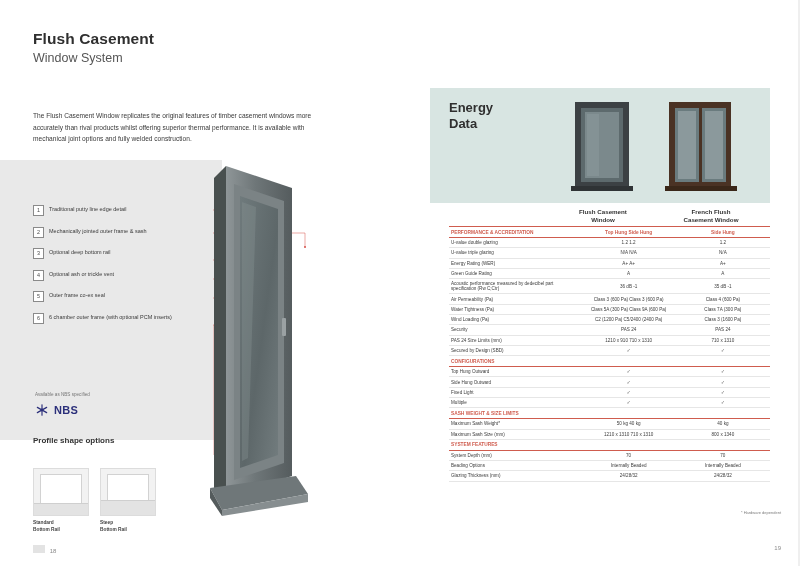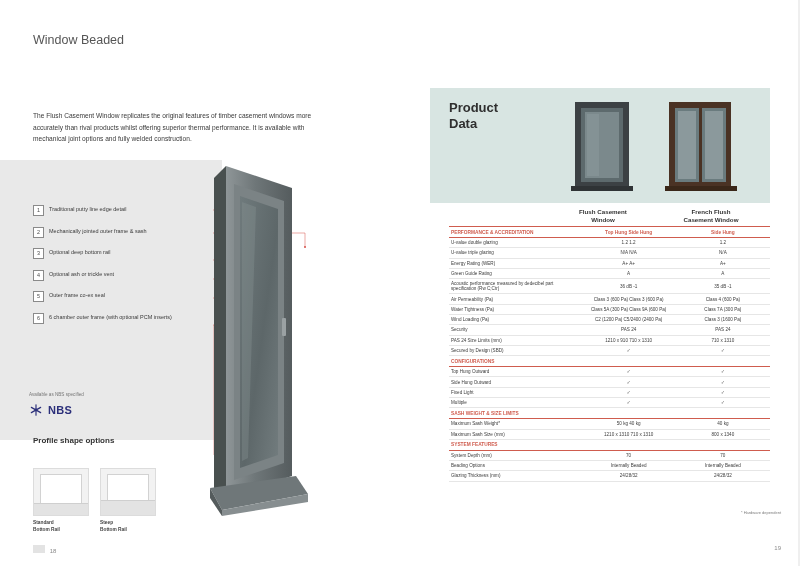--- a/index.html
+++ b/index.html
@@ -30,21 +30,21 @@
     width:9px;height:9px;border:0.8px solid #8a8a8a;color:#4a4a4a;
     font-size:5.4px;line-height:9px;text-align:center;margin-right:5px;flex:0 0 auto;background:#fff;
   }
   .callout .txt{font-size:5.5px;line-height:1.35;color:#3a3a3a;padding-top:1px;}
 
   .leaderlines{position:absolute;left:0;top:0;width:430px;height:566px;pointer-events:none;}
 
   
   .window-art{position:absolute;left:196px;top:158px;width:115px;height:360px;}
 
-  .nbs{position:absolute;left:29px;top:392px;}
+  .nbs{position:absolute;left:35px;top:392px;}
   .nbs-caption{font-size:4.6px;color:#777;margin-bottom:6px;}
   .nbs-row{display:flex;align-items:center;}
   .nbs-mark{width:14px;height:14px;margin-right:5px;}
   .nbs-text{font-size:11px;font-weight:bold;color:#2b2f7a;letter-spacing:0.3px;}
 
   .profile-head{position:absolute;left:33px;top:436px;font-size:8px;font-weight:bold;color:#333;}
   .profile-options{position:absolute;left:33px;top:468px;display:flex;gap:13px;}
   .profile-card{width:54px;}
   .profile-shape{width:54px;height:46px;background:#f2f2f2;border:0.7px solid #dcdcdc;position:relative;overflow:hidden;}
   .profile-shape .inner{position:absolute;left:6px;top:5px;right:6px;bottom:0;background:#fff;border:0.7px solid #d2d2d2;border-bottom:none;}
@@ -83,21 +83,22 @@
 </head>
 <body>
 
 <div class="page">
 
   <div class="left">
 
     <div class="grey-panel"></div>
 
     <div class="title-block">
-      <div class="title-sub">Window Beaded</div>
+      <div class="title-main">Flush Casement</div>
+      <div class="title-sub">Window System</div>
     </div>
 
     <div class="intro">The Flush Casement Window replicates the original features of timber casement windows more accurately than rival products whilst offering superior thermal performance. It is available with mechanical joint options and fully welded construction.</div>
 
     <div class="callouts">
       <div class="callout">
         <span class="num">1</span>
         <span class="txt">Traditional putty line edge detail</span>
       </div>
       <div class="callout">
@@ -207,21 +208,21 @@
 
     <div class="pagenum-left">
       <span class="bar"></span>
       <span style="margin-left:3px;">18</span>
     </div>
   </div>
 
   <div class="right">
 
     <div class="pd-header"></div>
-    <div class="pd-title" style="white-space:pre-line;">Product
+    <div class="pd-title" style="white-space:pre-line;">Energy
 Data</div>
 
     <svg class="pd-thumb a" viewBox="0 0 92 95">
       <rect x="18" y="4" width="54" height="86" fill="#3c4144"></rect>
       <rect x="24" y="10" width="42" height="74" fill="#5d6a6d"></rect>
       <rect x="28" y="14" width="34" height="66" fill="#7b898c"></rect>
       <rect x="30" y="16" width="12" height="62" fill="#8e9b9e" opacity="0.5"></rect>
       <rect x="14" y="88" width="62" height="5" fill="#2f3335"></rect>
     </svg>
 

